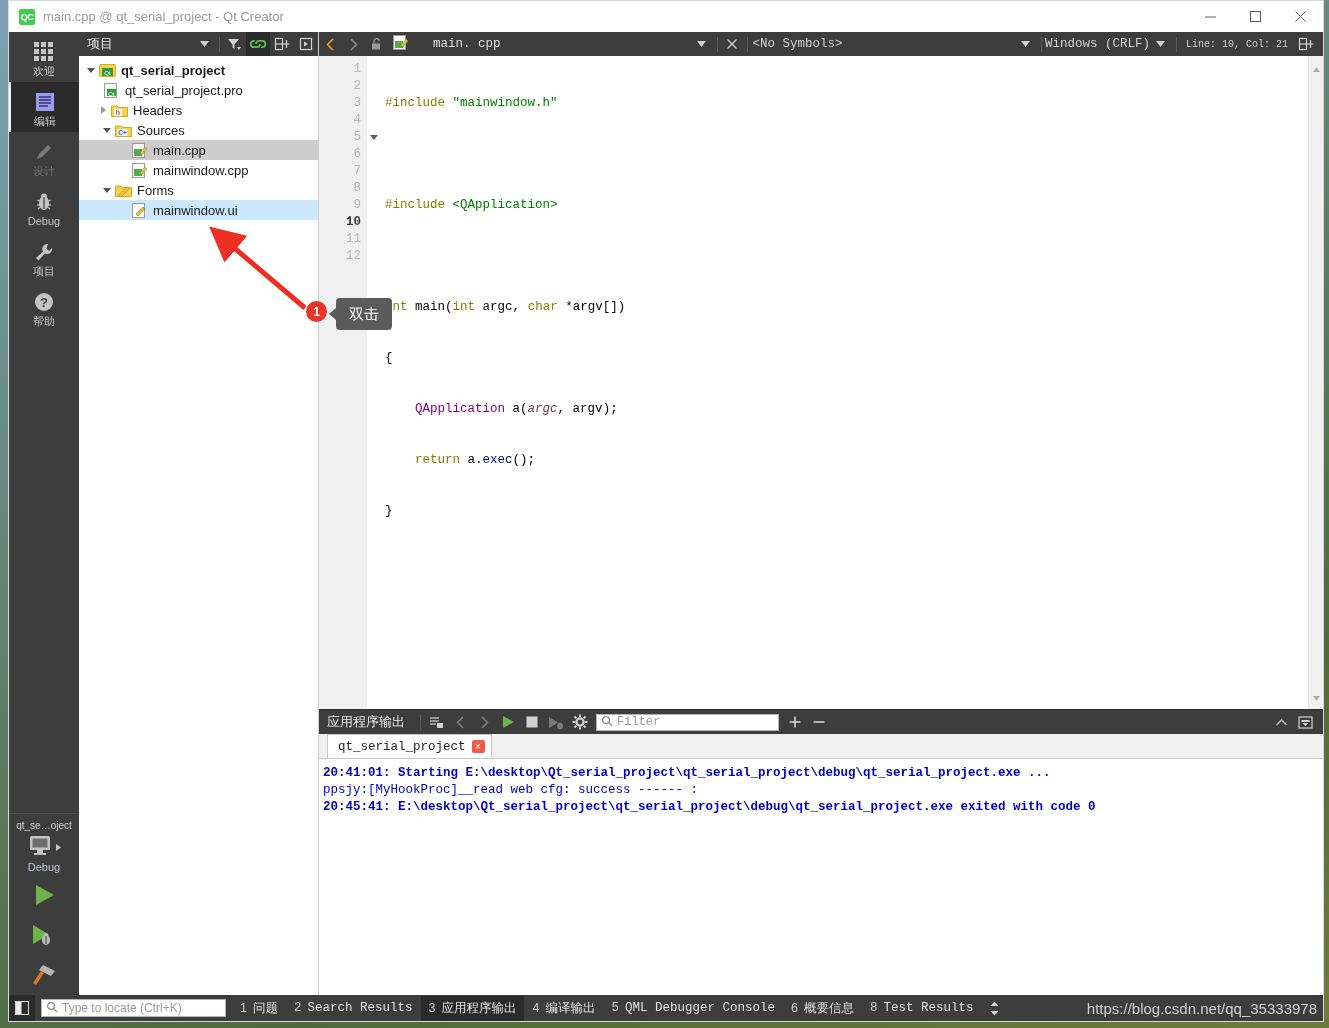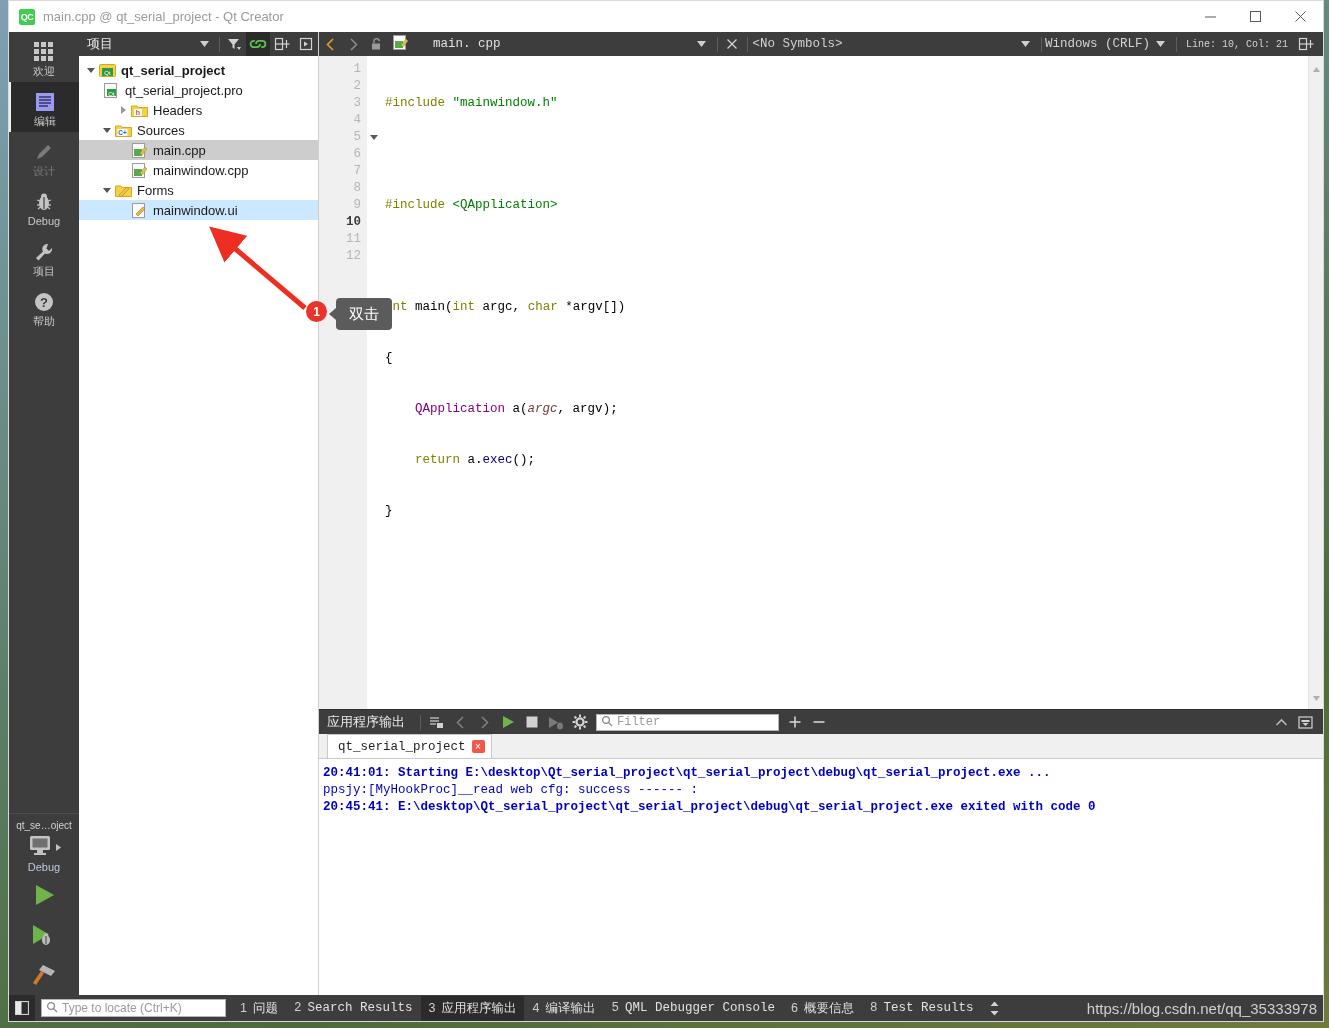--- a/index.html
+++ b/index.html
@@ -420,21 +420,21 @@
           <span class="ticon">
             <svg width="17" height="15">
                 <rect x="1.5" y="0.5" width="12" height="14" fill="#fafafa" stroke="#9b9b9b"></rect>
                 <rect x="4" y="6" width="9" height="7" fill="#2e9c3e"></rect>
                 <text x="8.5" y="12.5" font-size="6" fill="#fff" text-anchor="middle" font-family="Liberation Sans">Qt</text>
               </svg>
           </span>
           <span class="tlabel">qt_serial_project.pro</span>
         </div>
 
-        <div class="trow" style="padding-left:20px">
+        <div class="trow" style="padding-left:0">
           <span class="twist" style="margin-left:16px">
               <svg width="8" height="10">
                 <path d="M2 1 L7 5 L2 9 Z" fill="#9a9a9a"></path>
               </svg>
             </span>
           <span class="ticon">
             <svg width="17" height="15">
                 <path d="M0.5 3 L6 3 L7.5 4.5 L16.5 4.5 L16.5 13.5 L0.5 13.5 Z" fill="#f5d04a" stroke="#d6a91b"></path>
                 <rect x="3" y="6" width="8" height="7" fill="#fafafa"></rect>
                 <text x="7" y="12" font-size="7" fill="#d04a3a" text-anchor="middle" font-family="Liberation Sans" font-weight="bold">h</text>

